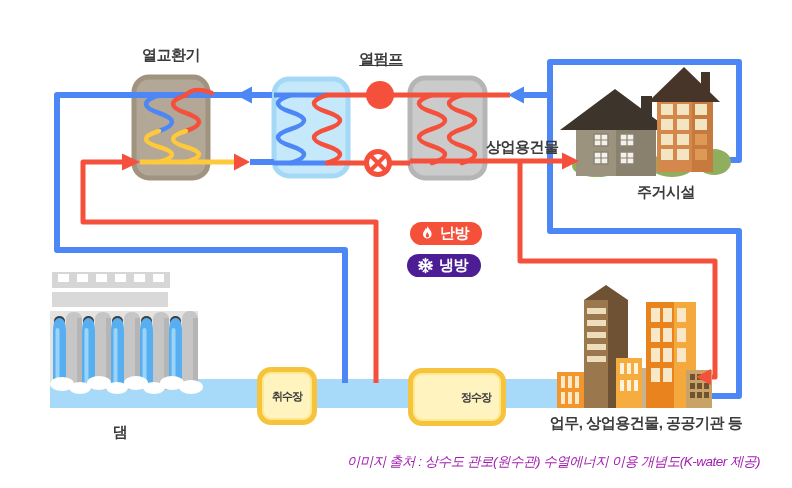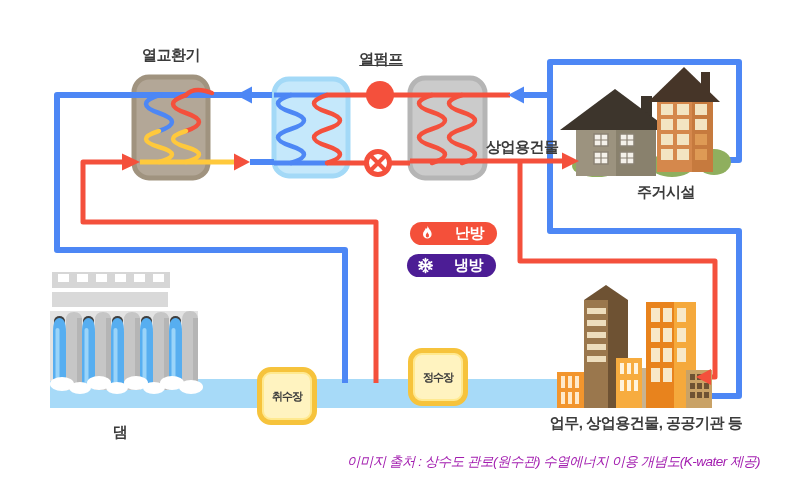--- a/index.html
+++ b/index.html
@@ -21,21 +21,21 @@
     letter-spacing:-0.5px;white-space:nowrap;z-index:1;
   }
   .station-box{
     position:absolute;z-index:3;width:50px;height:48px;border:5px solid #F6C33C;
     border-radius:14px;background:#FFF3C0;display:flex;align-items:center;
     justify-content:center;font-size:11px;font-weight:700;color:#3b3b3b;
     letter-spacing:-1px;box-shadow:inset 0 0 0 2px #FFE98F;
   }
   .badge{
     position:absolute;z-index:3;height:23px;border-radius:15px;color:#fff;
-    display:flex;align-items:center;gap:20px;padding:0 13px 0 10px;
+    display:flex;align-items:center;gap:5px;padding:0 13px 0 10px;
     font-size:15px;font-weight:700;letter-spacing:-0.5px;
   }
   .badge svg{display:block;}
   #badge-heating{left:410px;top:222px;background:#F4503A;}
   #badge-cooling{left:407px;top:254px;background:#4c1d95;}
   .caption{
     position:absolute;z-index:3;left:315px;top:453px;width:445px;text-align:right;
     font-size:13.5px;font-style:italic;color:#a21caf;letter-spacing:-0.5px;white-space:nowrap;
   }
 </style>
@@ -269,21 +269,21 @@
   <div class="lbl" style="left:131px;top:46px;width:80px;">열교환기</div>
   <div class="lbl" style="left:341px;top:50px;width:80px;text-decoration:underline;">열펌프</div>
   <div class="lbl" style="left:486px;top:138px;width:64px;">상업용건물</div>
   <div class="lbl" style="left:595px;top:183px;width:100px;text-align:right;">주거시설</div>
   <div class="lbl" style="left:85px;top:423px;width:70px;">댐</div>
   <div class="lbl" style="left:540px;top:414px;width:212px;">업무, 상업용건물, 공공기관 등</div>
 
   <div class="station-box" style="left:257px;top:367px;">
     <span>취수장</span>
   </div>
-  <div class="station-box" style="left:408px;top:348px;">
+  <div class="station-box" style="left:408px;top:368px;padding-left:38px;">
     <span>정수장</span>
   </div>
 
   <div class="badge" id="badge-heating">
     <span>
       <svg width="15" height="17" viewBox="0 0 15 17">
         <path d="M7.6 0.8 C8.2 3.8 11.6 5.4 11.6 9.2 A4.3 4.3 0 0 1 3 9.2 C3 6.4 5.2 5.4 5.9 2.8 C6.5 4.2 7.2 4.6 7.6 0.8 Z" fill="#ffffff"></path>
         <path d="M7.3 12.6 A1.8 2.2 0 0 0 9 10 C8.5 8.6 7.6 8.2 7.3 7 C6.9 8.4 5.8 9 5.8 10.6 A1.7 1.9 0 0 0 7.3 12.6 Z" fill="#F4503A"></path>
       </svg>
     </span>

